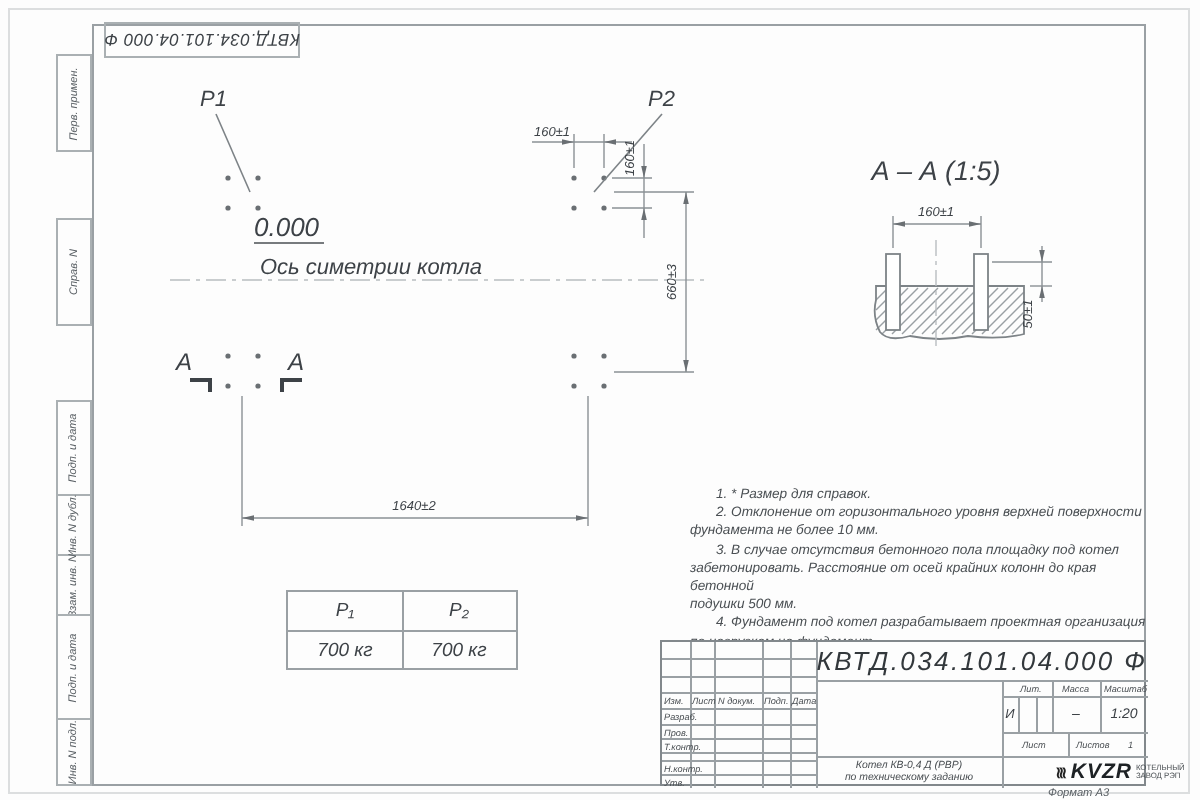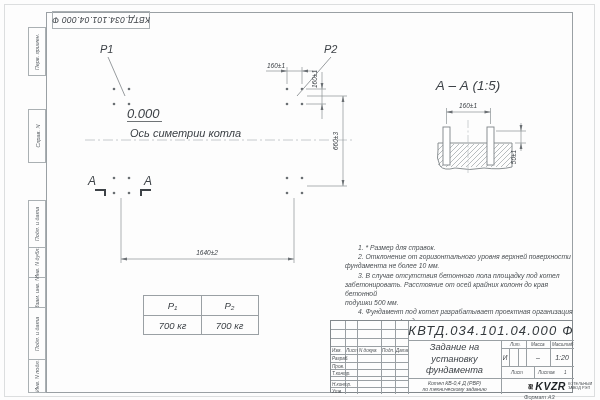--- a/index.html
+++ b/index.html
@@ -274,25 +274,20 @@
     <div class="lbl" style="left:65px;top:27px;">Дата</div>
 
     <div class="lbl" style="left:1px;top:35px;">Разраб.</div>
     <div class="lbl" style="left:1px;top:42.5px;">Пров.</div>
     <div class="lbl" style="left:1px;top:49.5px;">Т.контр.</div>
     <div class="lbl" style="left:1px;top:60.5px;">Н.контр.</div>
     <div class="lbl" style="left:1px;top:67.5px;">Утв.</div>
 
     <div class="docnum">КВТД.034.101.04.000  Ф</div>
 
-    <div class="title">
-      <span>Задание на</span>
-      <span>установку</span>
-      <span>фундамента</span>
-    </div>
 
     <div class="subject">
       <span>Котел  КВ-0,4  Д  (РВР)</span>
       <span>по техническому заданию</span>
     </div>
 
     <div class="lbl" style="left:179px;top:20.5px;">Лит.</div>
     <div class="lbl" style="left:200px;top:20.5px;">Масса</div>
     <div class="lbl" style="left:221px;top:20.5px;">Масштаб</div>
     <div class="cval" style="left:170px;top:27px;width:8px;height:18px;font-size:6.5px;">И</div>

